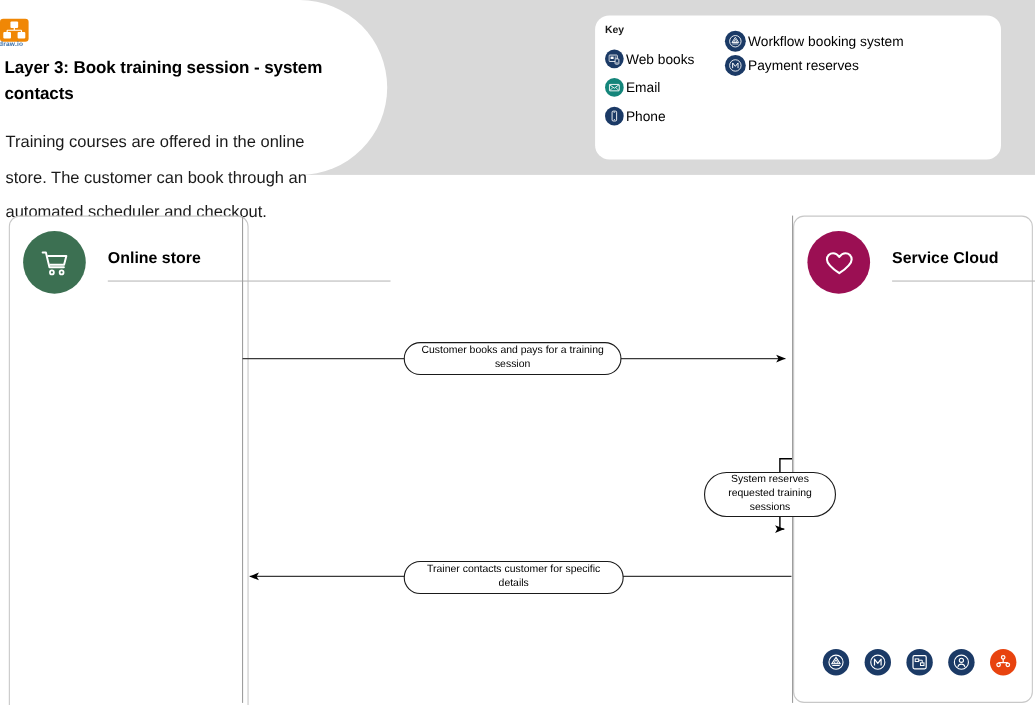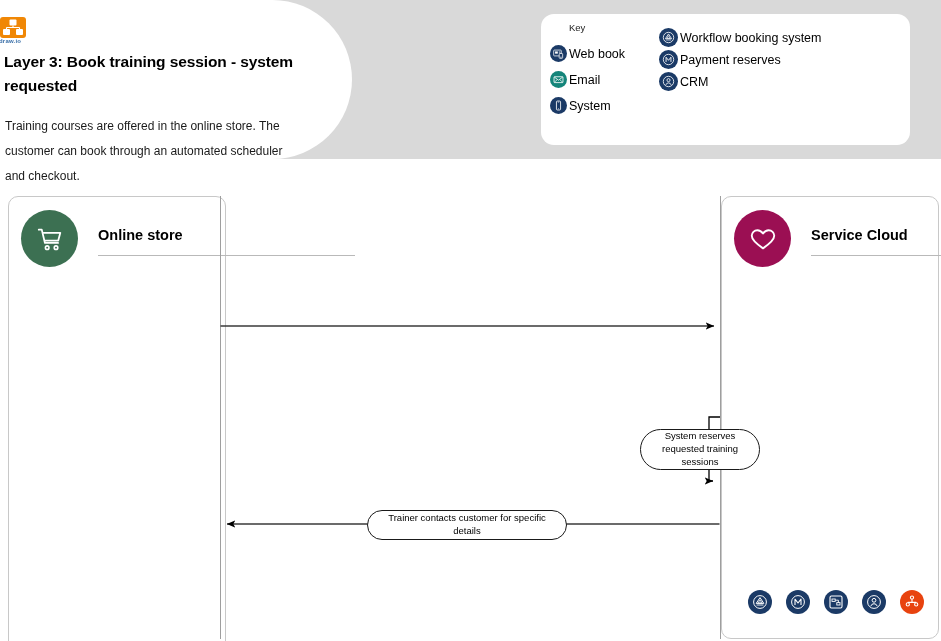--- a/index.html
+++ b/index.html
@@ -67,41 +67,42 @@
     font-weight: bold;
     line-height: 1.55;
     color: #000000;
     letter-spacing: -0.1px;
   }
   .header-sub {
     position: absolute;
     left: 25px;
     top: 114px;
     width: 292px;
-    font-size: 12px;
+    font-size: 15px;
     line-height: 2.1;
     color: #1a1a1a;
   }
 
   
   .key-card {
     position: absolute;
     left: 541px;
     top: 14px;
     width: 369px;
     height: 131px;
     background: #ffffff;
     border-radius: 13px;
   }
   .key-title {
     position: absolute;
-    left: 28px;
+    left: 9px;
     top: 8px;
     font-size: 9.5px;
     color: #1a1a1a;
+    font-weight: bold;
   }
   .key-col {
     position: absolute;
   }
   .key-col-left { left: 9px; top: 30px; }
   .key-col-right { left: 118px; top: 14px; }
   .key-item {
     display: flex;
     align-items: center;
     margin-bottom: 7px;
@@ -230,40 +231,40 @@
   <div class="header-card">
     <div class="logo">
       <svg width="26" height="21" viewBox="0 0 26 21">
         <rect x="9.5" y="2.5" width="7" height="6" rx="1" fill="#ffffff"></rect>
         <rect x="3" y="12" width="7" height="6" rx="1" fill="#ffffff"></rect>
         <rect x="16" y="12" width="7" height="6" rx="1" fill="#ffffff"></rect>
         <path d="M13 8.5 L13 10.5 M6.5 10.5 L19.5 10.5 M6.5 10.5 L6.5 12 M19.5 10.5 L19.5 12" stroke="#ffffff" stroke-width="1.1" fill="none"></path>
       </svg>
     </div>
     <div class="logo-word">draw.io</div>
-    <div class="header-title">Layer 3: Book training session - system requested</div>
+    <div class="header-title">Layer 3: Book training session - system contacts</div>
     <div class="header-sub">Training courses are offered in the online store. The customer can book through an automated scheduler and checkout.</div>
   </div>
 
   <div class="key-card">
     <div class="key-title">Key</div>
 
     <div class="key-col key-col-left">
 
       <div class="key-item">
         <span class="badge badge-sm" style="background:#1b3a66">
           <svg width="11" height="11" viewBox="0 0 16 16">
             <rect x="1" y="3" width="11" height="8.5" rx="1" fill="none" stroke="#fff" stroke-width="1.1"></rect>
             <rect x="3" y="5" width="4" height="3.2" fill="#fff"></rect>
             <path d="M8.5 5.6h2.2M8.5 7.2h2.2" stroke="#fff" stroke-width="0.9"></path>
             <rect x="9" y="8" width="5" height="7" rx="1" fill="#1b3a66" stroke="#fff" stroke-width="1.1"></rect>
             <path d="M10.2 13.4h2.6" stroke="#fff" stroke-width="0.9"></path>
           </svg>
         </span>
-        <span class="key-label">Web book</span>
+        <span class="key-label">Web books</span>
       </div>
 
       <div class="key-item">
         <span class="badge badge-sm" style="background:#14857a">
           <svg width="11" height="11" viewBox="0 0 16 16">
             <rect x="1.5" y="4" width="13" height="8.5" rx="0.8" fill="none" stroke="#fff" stroke-width="1.2"></rect>
             <path d="M1.8 4.4 L8 9 L14.2 4.4" fill="none" stroke="#fff" stroke-width="1.2"></path>
             <path d="M1.8 12.1 L6 8.4 M14.2 12.1 L10 8.4" fill="none" stroke="#fff" stroke-width="1"></path>
           </svg>
         </span>
@@ -271,21 +272,21 @@
       </div>
 
       <div class="key-item">
         <span class="badge badge-sm" style="background:#1b3a66">
           <svg width="11" height="11" viewBox="0 0 16 16">
             <rect x="5" y="1.5" width="6" height="13" rx="1.4" fill="none" stroke="#fff" stroke-width="1.2"></rect>
             <path d="M7 3.1h2" stroke="#fff" stroke-width="0.9"></path>
             <circle cx="8" cy="12.6" r="0.7" fill="#fff"></circle>
           </svg>
         </span>
-        <span class="key-label">System</span>
+        <span class="key-label">Phone</span>
       </div>
     </div>
 
     <div class="key-col key-col-right">
 
       <div class="key-item">
         <span class="badge badge-md" style="background:#1b3a66">
           <svg width="13" height="13" viewBox="0 0 16 16">
             <circle cx="8" cy="8" r="6.4" fill="none" stroke="#fff" stroke-width="1"></circle>
             <path d="M8 3.6 L4.2 9.4 L11.8 9.4 Z" fill="none" stroke="#fff" stroke-width="1"></path>
@@ -300,30 +301,20 @@
         <span class="badge badge-md" style="background:#1b3a66">
           <svg width="13" height="13" viewBox="0 0 16 16">
             <circle cx="8" cy="8" r="6.4" fill="none" stroke="#fff" stroke-width="1"></circle>
             <path d="M5 11 L5 5.2 L8 9 L11 5.2 L11 11" fill="none" stroke="#fff" stroke-width="1.1" stroke-linejoin="round"></path>
           </svg>
         </span>
         <span class="key-label">Payment reserves</span>
       </div>
 
 
-      <div class="key-item">
-        <span class="badge badge-md" style="background:#1b3a66">
-          <svg width="13" height="13" viewBox="0 0 16 16">
-            <circle cx="8" cy="8" r="6.4" fill="none" stroke="#fff" stroke-width="1"></circle>
-            <circle cx="8" cy="6.3" r="1.9" fill="none" stroke="#fff" stroke-width="1"></circle>
-            <path d="M4.8 12.2 a3.3 3.3 0 0 1 6.4 0" fill="none" stroke="#fff" stroke-width="1"></path>
-          </svg>
-        </span>
-        <span class="key-label">CRM</span>
-      </div>
 
     </div>
   </div>
 
   <div class="lane lane-left">
     <div class="lane-avatar">
       <svg width="30" height="30" viewBox="0 0 32 32">
         <path d="M4 6 h3.2 l3.4 14.2 h14" fill="none" stroke="#fff" stroke-width="1.9" stroke-linecap="round" stroke-linejoin="round"></path>
         <path d="M8.6 9.4 H27 l-2.2 8.3 H10.6" fill="none" stroke="#fff" stroke-width="1.9" stroke-linejoin="round"></path>
         <circle cx="13" cy="25.2" r="1.9" fill="none" stroke="#fff" stroke-width="1.7"></circle>
@@ -424,16 +415,17 @@
       </marker>
     </defs>
 
     <line x1="220.5" y1="326" x2="714" y2="326" stroke="#3a3a3a" stroke-width="1.3" marker-end="url(#ah)"></line>
 
     <path d="M720 417 L709 417 L709 481 L713 481" fill="none" stroke="#000000" stroke-width="1.3" marker-end="url(#ah)"></path>
 
     <line x1="719.5" y1="524" x2="227" y2="524" stroke="#3a3a3a" stroke-width="1.3" marker-end="url(#ahl)"></line>
   </svg>
 
+  <div class="msg-bubble msg-1">Customer books and pays for a training session</div>
   <div class="msg-bubble msg-3">Trainer contacts customer for specific details</div>
   <div class="msg-bubble msg-2">System reserves requested training sessions</div>
 
 </div>
 
 </body></html>

